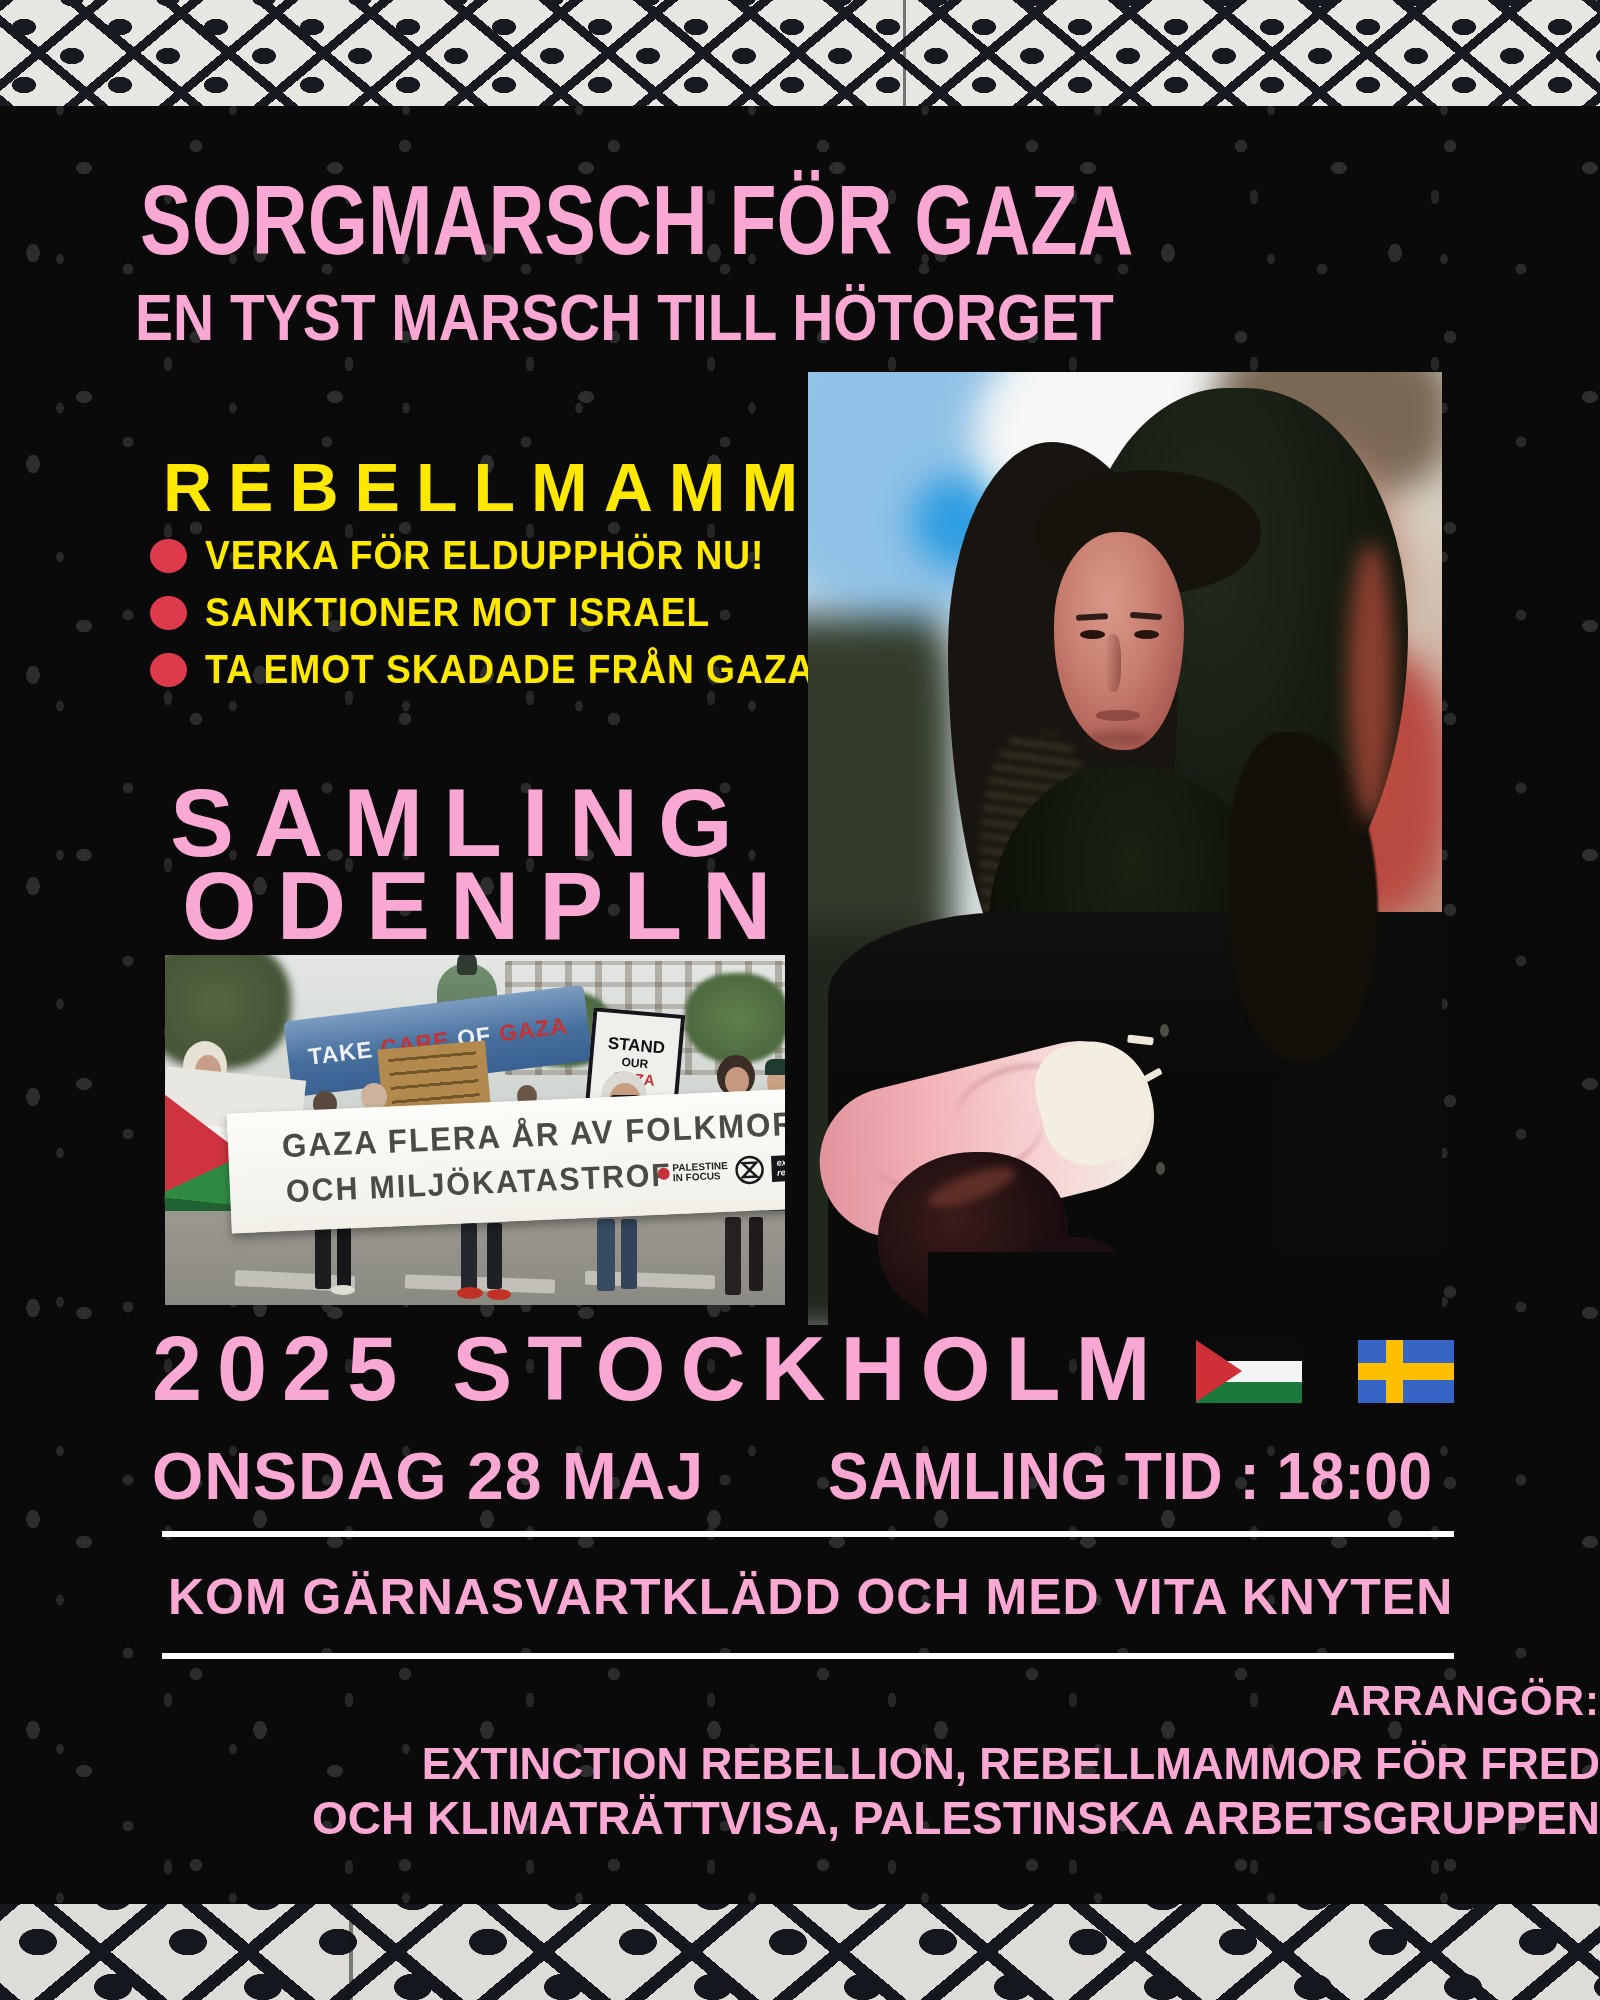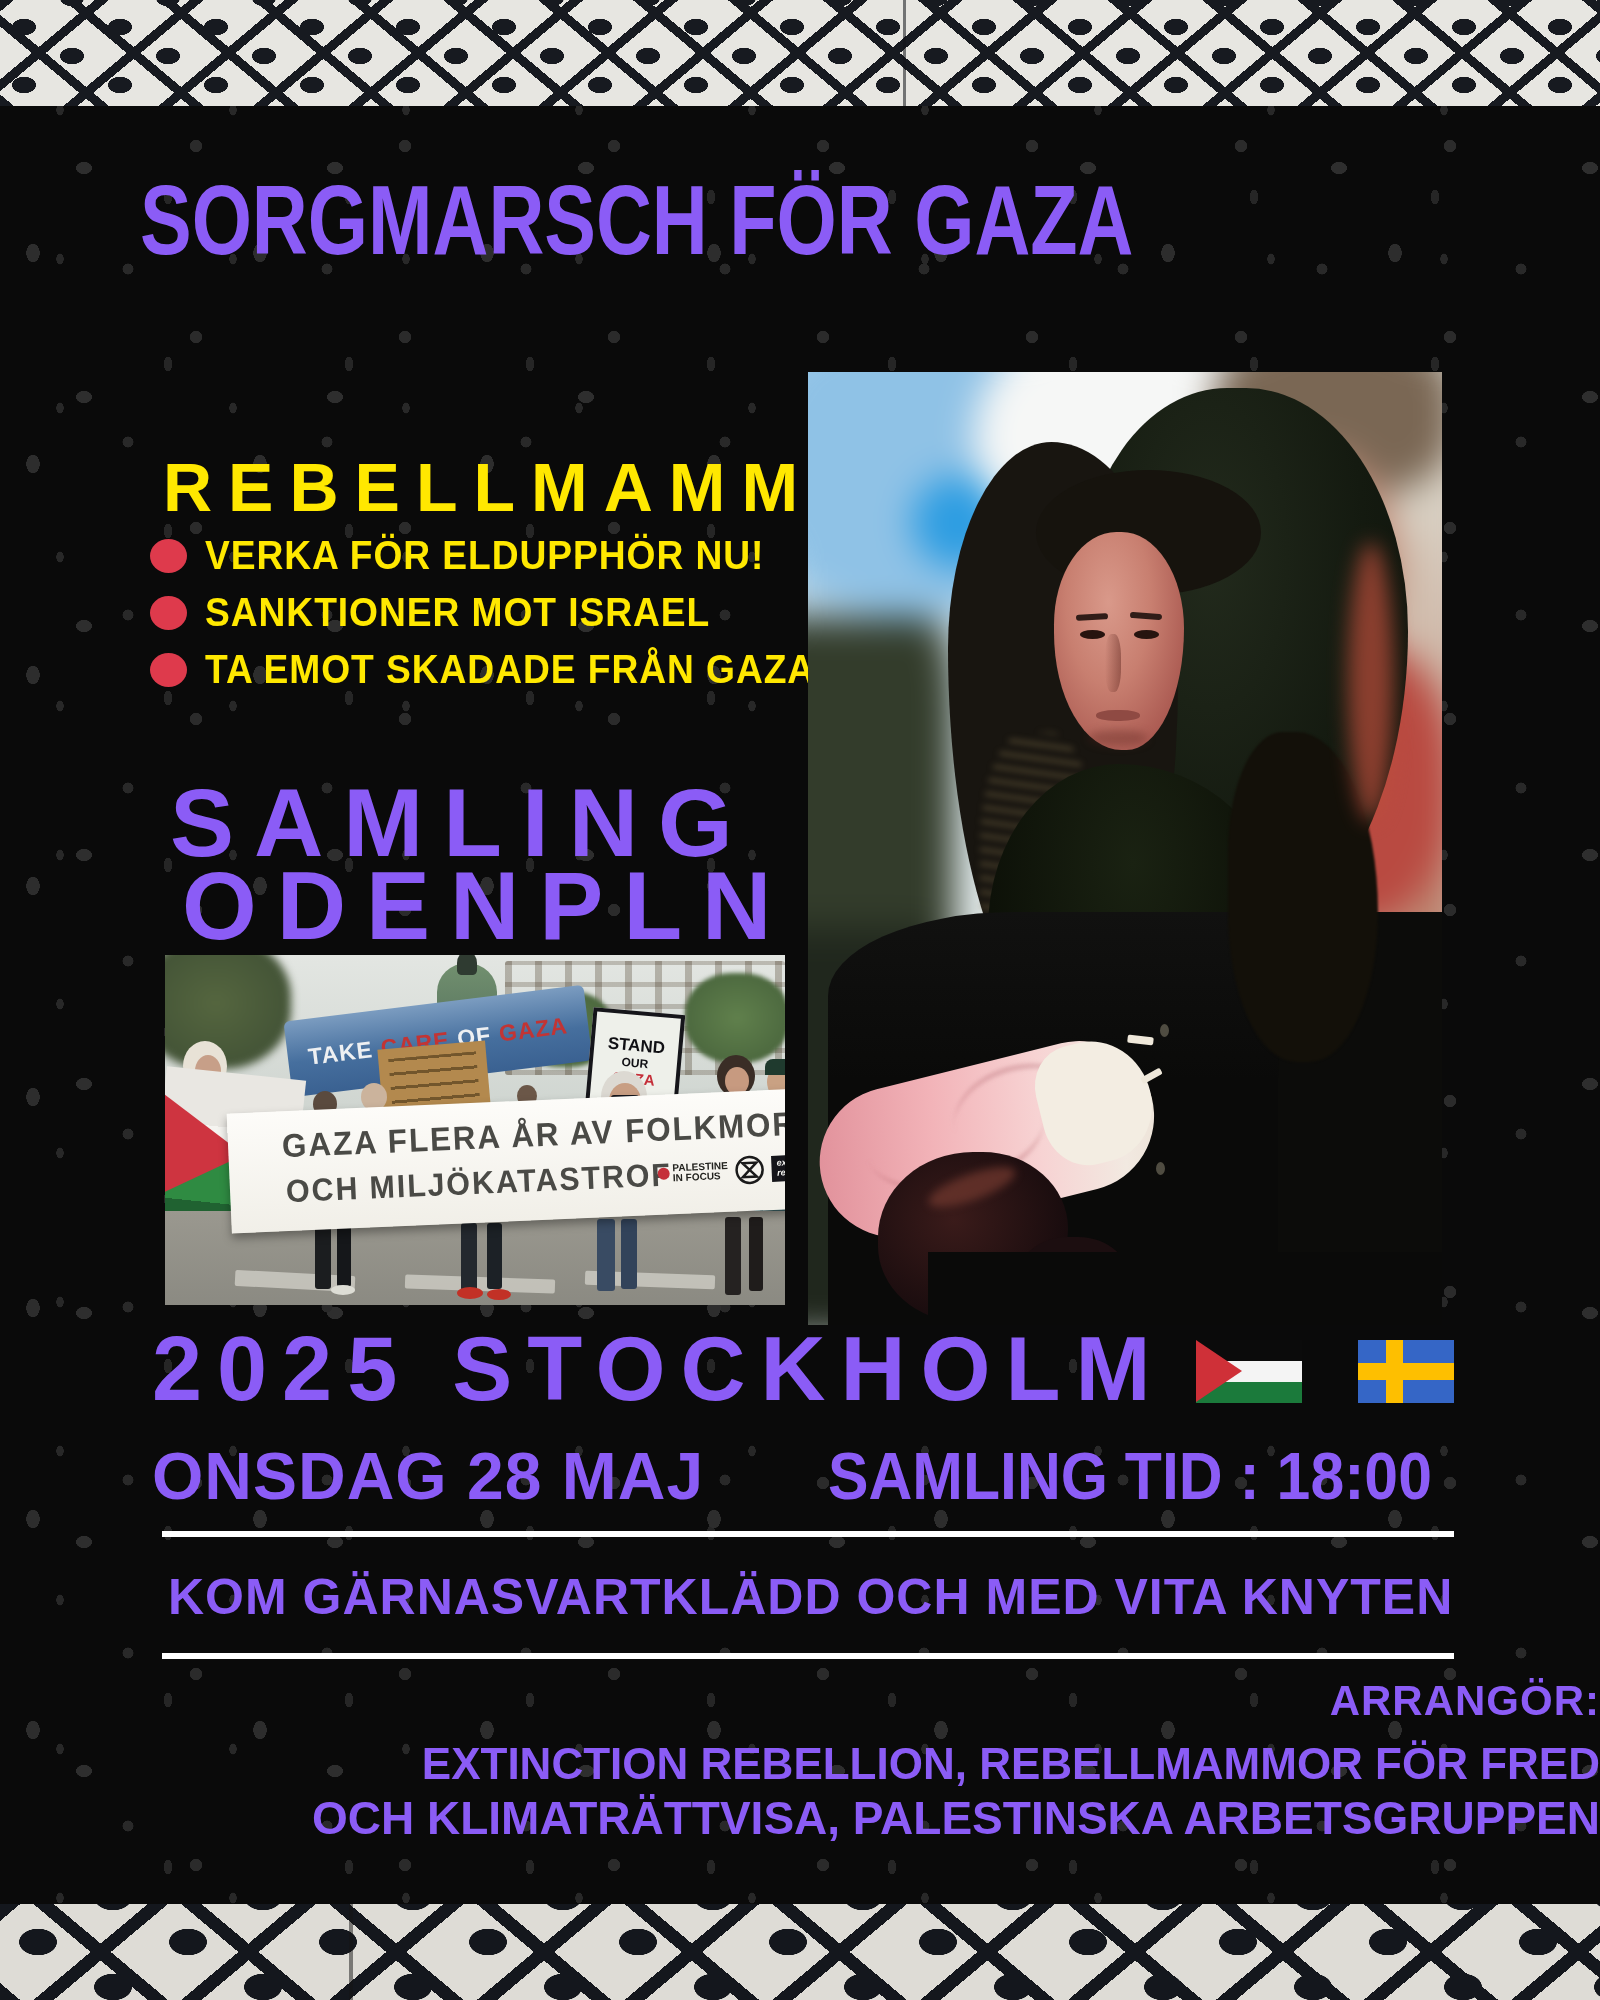--- a/index.html
+++ b/index.html
@@ -32,21 +32,21 @@
       radial-gradient(30px 21px at 38px 22px,#14171d 62%,transparent 64%),
       radial-gradient(30px 21px at 38px 22px,#14171d 62%,transparent 64%),
       repeating-linear-gradient(140deg,#14171d 0 13px,transparent 13px 95px),
       repeating-linear-gradient(40deg,#14171d 0 13px,transparent 13px 95px);
     background-size:150px 90px,150px 90px,auto,auto;
     background-position:0 16px,75px 61px,0 0,0 0;}
   .seam-top{left:903px;top:0;width:3px;height:100%;background:rgba(18,20,25,.55);}
   .seam-bottom{left:349px;top:0;width:4px;height:100%;background:rgba(20,20,20,.5);}
   
   .inner{display:inline-block;transform-origin:0 50%;white-space:pre;}
-  .white{color:#8b5cf6;}
+  .white{color:#f9a8d4;}
   .yellow{color:#ffe800;}
   .title1{left:140px;top:171px;font-size:98px;line-height:1;}
   .title1 .inner{transform:scaleX(.79);}
   .title2{left:135px;top:286px;font-size:64px;line-height:1;}
   .title2 .inner{transform:scaleX(.89);}
   .demhead1{left:163px;top:370px;font-size:66px;letter-spacing:2px;line-height:1;}
   .demhead2{left:163px;top:453px;font-size:68px;letter-spacing:16px;line-height:1;}
   .demands{left:150px;top:527px;}
   .demand-row{display:flex;align-items:center;height:57px;gap:18px;}
   .dot{width:37px;height:34px;border-radius:50%;background:#de3a4c;flex:none;}
@@ -169,20 +169,21 @@
   .w-glove2{left:205px;top:865px;width:120px;height:110px;border-radius:50% 50% 40% 60%;background:#1c0e10;}
   .w-bottom{left:120px;top:880px;width:520px;height:80px;background:#0a0a09;}
 </style>
 </head>
 <body>
 
 <div class="poster">
   <div class="speckles abs"></div>
 
   <div class="abs title1 white"><span class="inner">SORGMARSCH FÖR GAZA</span></div>
+  <div class="abs title2 white"><span class="inner">EN TYST MARSCH TILL HÖTORGET</span></div>
   <div class="abs demhead2 yellow">REBELLMAMMOR</div>
 
   <div class="abs demands">
     <div class="demand-row">
       <span class="dot"></span>
       <span class="demand-text">VERKA FÖR ELDUPPHÖR NU!</span>
     </div>
     <div class="demand-row">
       <span class="dot"></span>
       <span class="demand-text">SANKTIONER MOT ISRAEL</span>

